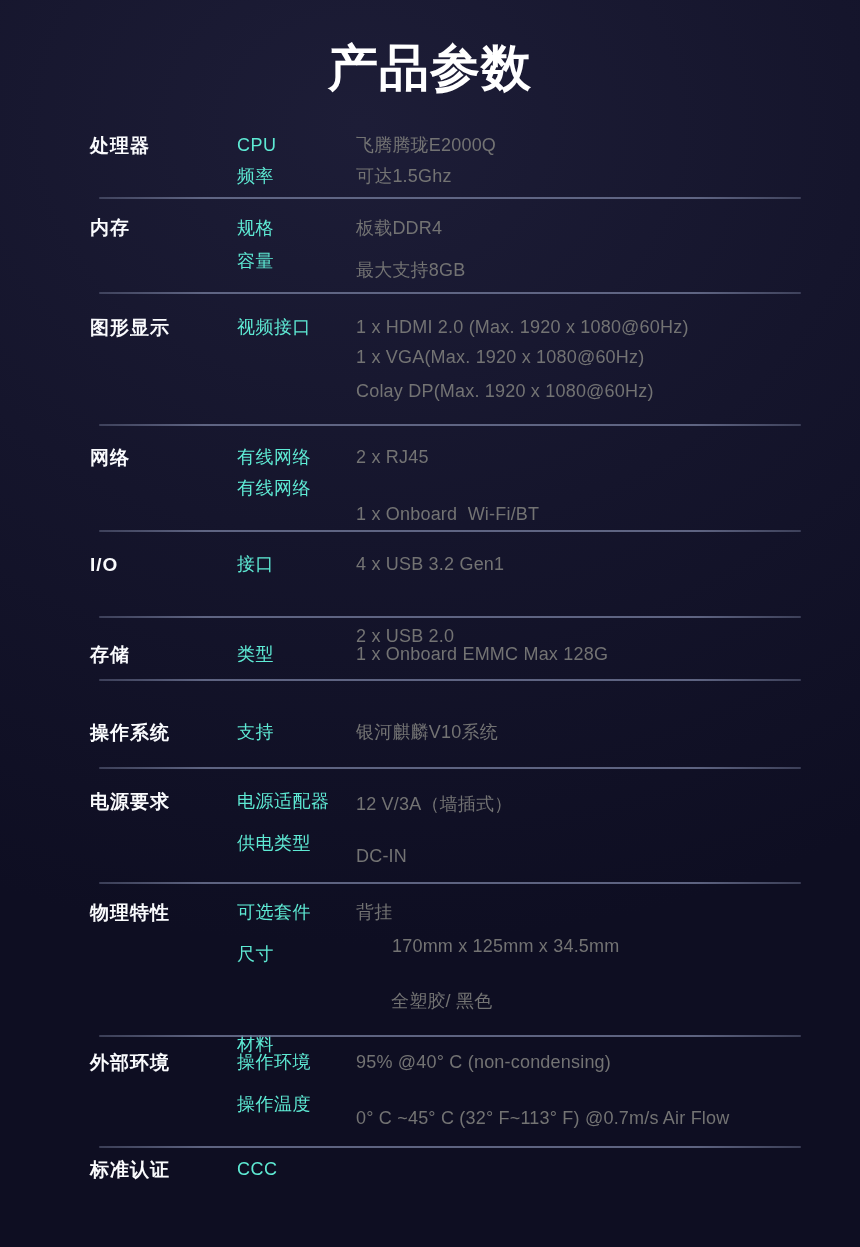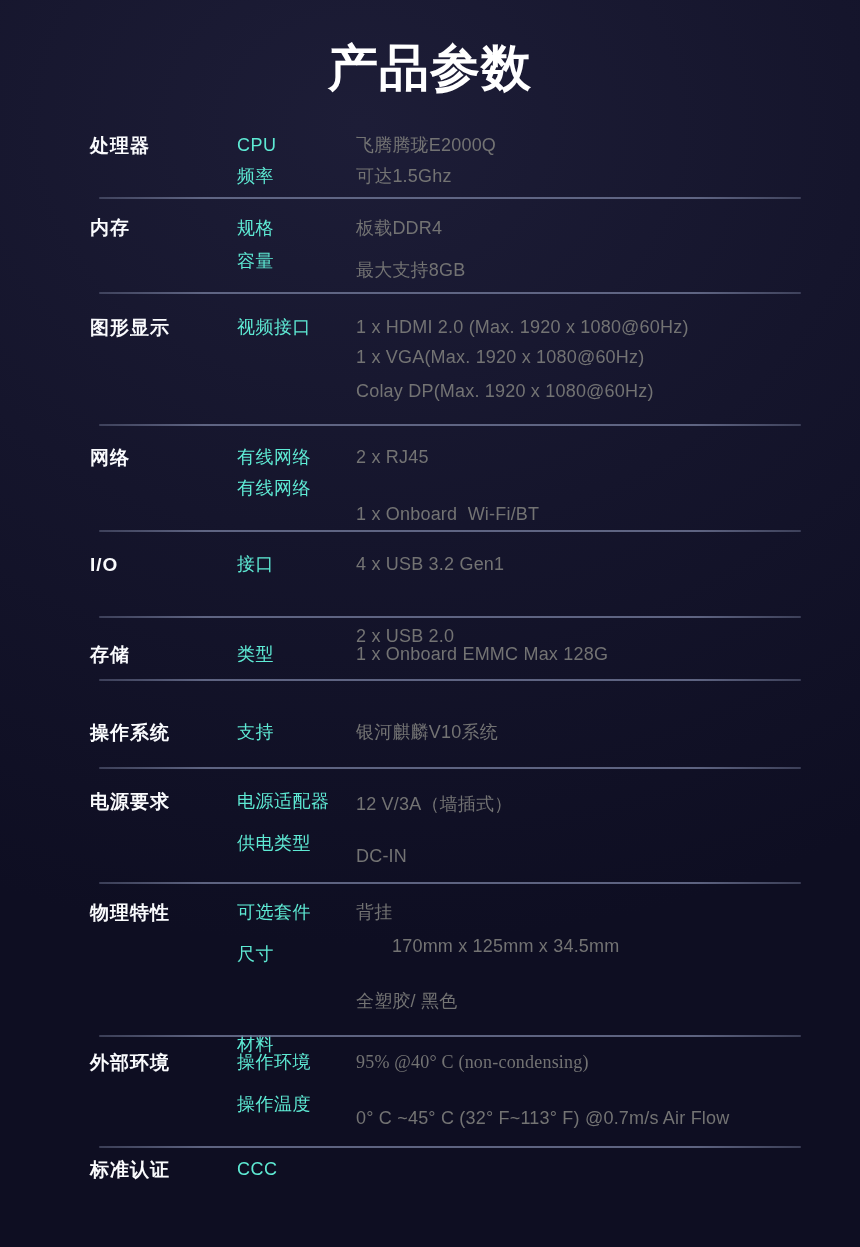--- a/index.html
+++ b/index.html
@@ -107,24 +107,24 @@
     <div class="cell lbl" style="top: 802px;">电源适配器</div>
     <div class="cell val" style="top: 805px;">12 V/3A（墙插式）</div>
     <div class="cell lbl" style="top: 844px;">供电类型</div>
     <div class="cell val" style="top: 857px;">DC-IN</div>
     <div class="cell cat" style="top: 913px;">物理特性</div>
     <div class="cell lbl" style="top: 913px;">可选套件</div>
     <div class="cell val" style="top: 913px;">背挂</div>
     <div class="cell lbl" style="top: 955px;">尺寸</div>
     <div class="cell val" style="top: 947px; margin-left: 36px;">170mm x 125mm x 34.5mm</div>
     <div class="cell lbl" style="top: 1045px;">材料</div>
-    <div class="cell val" style="top: 1002px;">全塑胶/ 黑色</div>
+    <div class="cell val" style="top: 1002px; margin-left: 35px;">全塑胶/ 黑色</div>
     <div class="cell cat" style="top: 1063px;">外部环境</div>
     <div class="cell lbl" style="top: 1063px;">操作环境</div>
-    <div class="cell val" style="top: 1063px; font-family: Liberation Serif, serif;">95% @40° C (non-condensing)</div>
+    <div class="cell val" style="top: 1063px;">95% @40° C (non-condensing)</div>
     <div class="cell lbl" style="top: 1105px;">操作温度</div>
     <div class="cell val" style="top: 1119px;">0° C ~45° C (32° F~113° F) @0.7m/s Air Flow</div>
     <div class="cell cat" style="top: 1170px;">标准认证</div>
     <div class="cell lbl" style="top: 1170px;">CCC</div>
     <div class="divider" style="top: 197px;"></div>
     <div class="divider" style="top: 292px;"></div>
     <div class="divider" style="top: 424px;"></div>
     <div class="divider" style="top: 530px;"></div>
     <div class="divider" style="top: 616px;"></div>
     <div class="divider" style="top: 679px;"></div>

